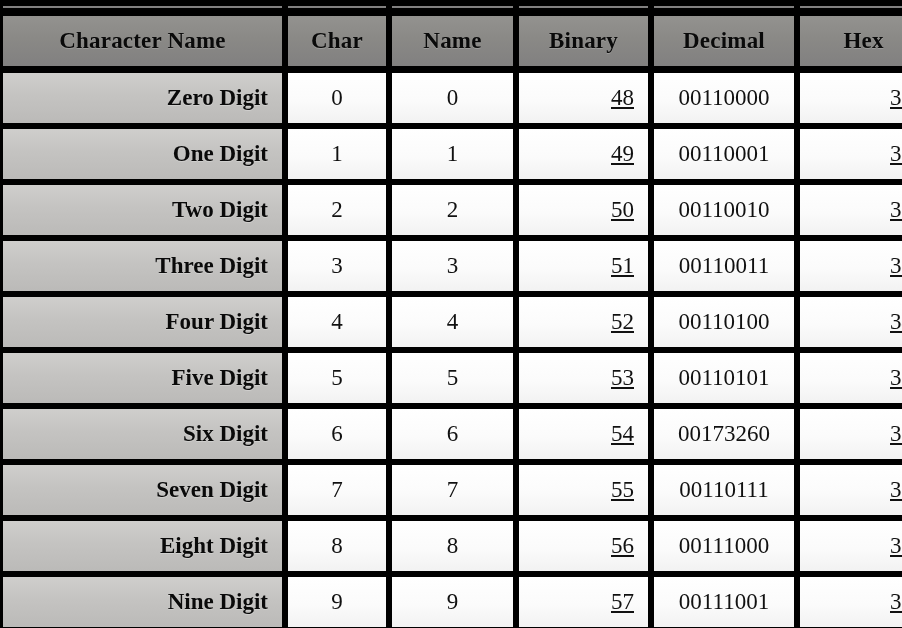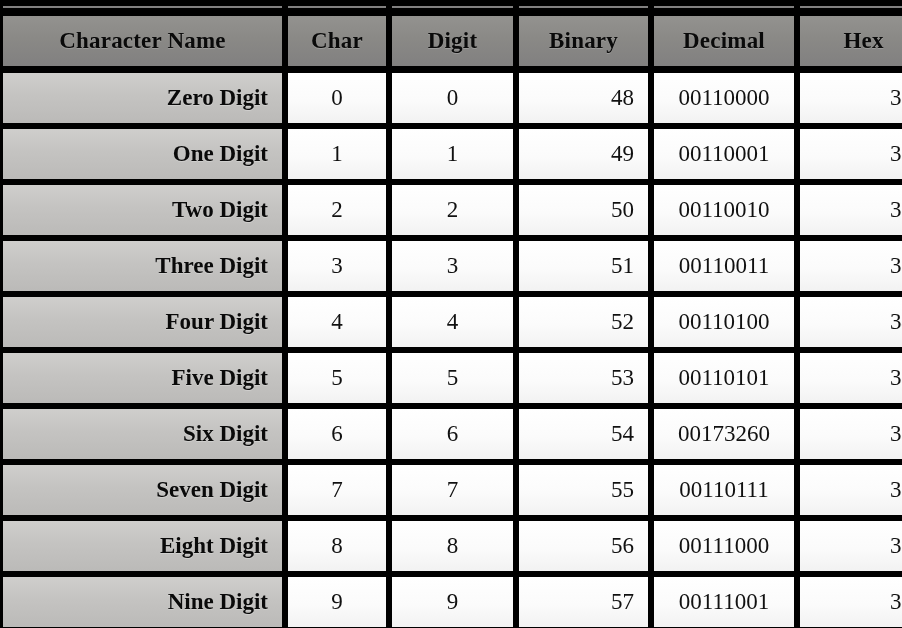--- a/index.html
+++ b/index.html
@@ -68,21 +68,21 @@
     text-shadow: 0 1px 0 rgba(255,255,255,.25);
   }
 
   
   td.data-cell {
     background: linear-gradient(180deg, #ffffff 0%, #fbfbfb 55%, #f2f2f2 100%);
     color: #111111;
     font-weight: normal;
   }
   td.align-center { text-align: center; }
-  td.align-right  { text-align: right; }
+  td.align-right  { text-align: right; text-decoration: underline; }
 
   
   col.col-name    { width: 285px; }
   col.col-char    { width: 104px; }
   col.col-code    { width: 127px; }
   col.col-decimal { width: 135px; }
   col.col-binary  { width: 146px; }
   col.col-hex     { width: 133px; }
 
   
@@ -115,21 +115,21 @@
         <th></th>
         <th></th>
         <th></th>
         <th></th>
         <th></th>
         <th></th>
       </tr>
       <tr class="header-row">
         <th>Character Name</th>
         <th>Char</th>
-        <th>Digit</th>
+        <th>Name</th>
         <th>Binary</th>
         <th>Decimal</th>
         <th>Hex</th>
       </tr>
     </thead>
 
     <tbody>
       <tr>
         <td class="row-label">Zero Digit</td>
         <td class="data-cell align-center">0</td>

